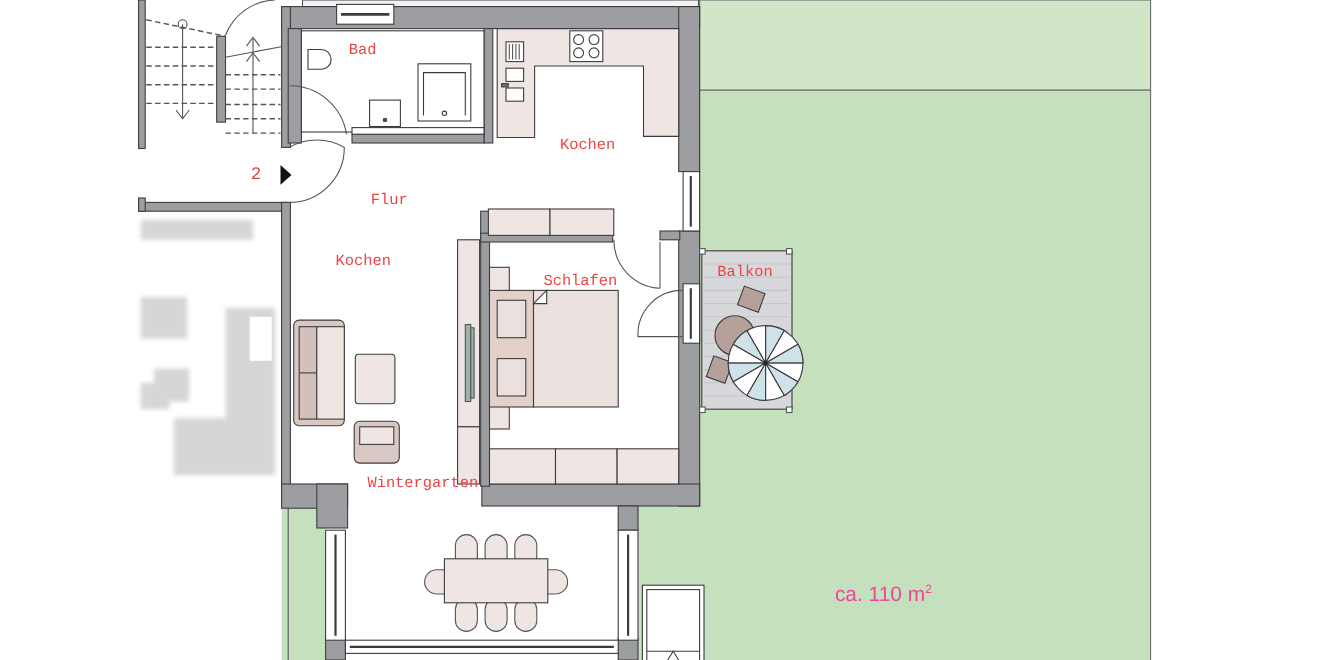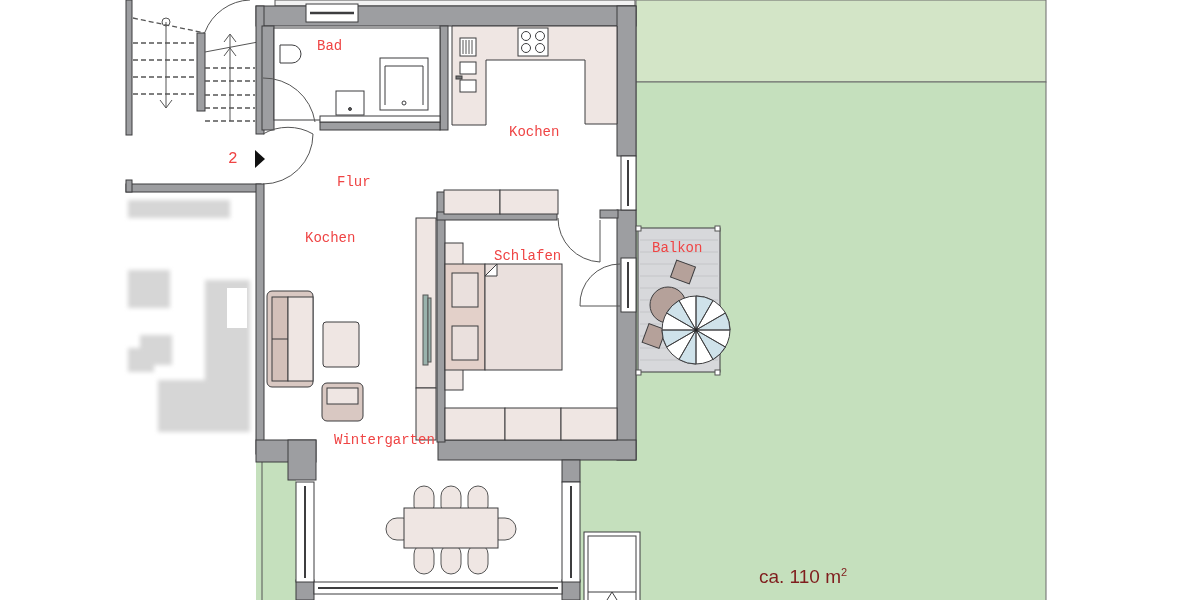--- a/index.html
+++ b/index.html
@@ -1,20 +1,20 @@
 <!DOCTYPE html>
 <html><head>
 <meta charset="utf-8">
 <style>
   html, body { margin:0; padding:0; }
   body { width:1200px; height:600px; overflow:hidden; background:#ffffff; position:relative;
          font-family:"Liberation Sans", "DejaVu Sans", sans-serif; }
   svg { position:absolute; left:0; top:0; }
   .lbl { position:absolute; font-size:14px; color:#ef4444; white-space:nowrap;font-family:Liberation Mono, monospace; }
-  .area { position:absolute; font-size:19px; color:#7f1d1d; white-space:nowrap;margin-top:36px; }
+  .area { position:absolute; font-size:19px; color:#ec4899; white-space:nowrap; }
   .area sup { font-size:11px; }
 </style>
 </head>
 <body>
 
 <svg width="1200" height="600" viewBox="0 0 1200 600">
 
   <rect x="636" y="0" width="410" height="82" fill="#d3e5c7" stroke="#6b6b6b" stroke-width="1"></rect>
   <rect x="636" y="82" width="410" height="520" fill="#c5e0bd" stroke="#6b6b6b" stroke-width="1"></rect>
   <rect x="580" y="460" width="60" height="140" fill="#c5e0bd"></rect>

